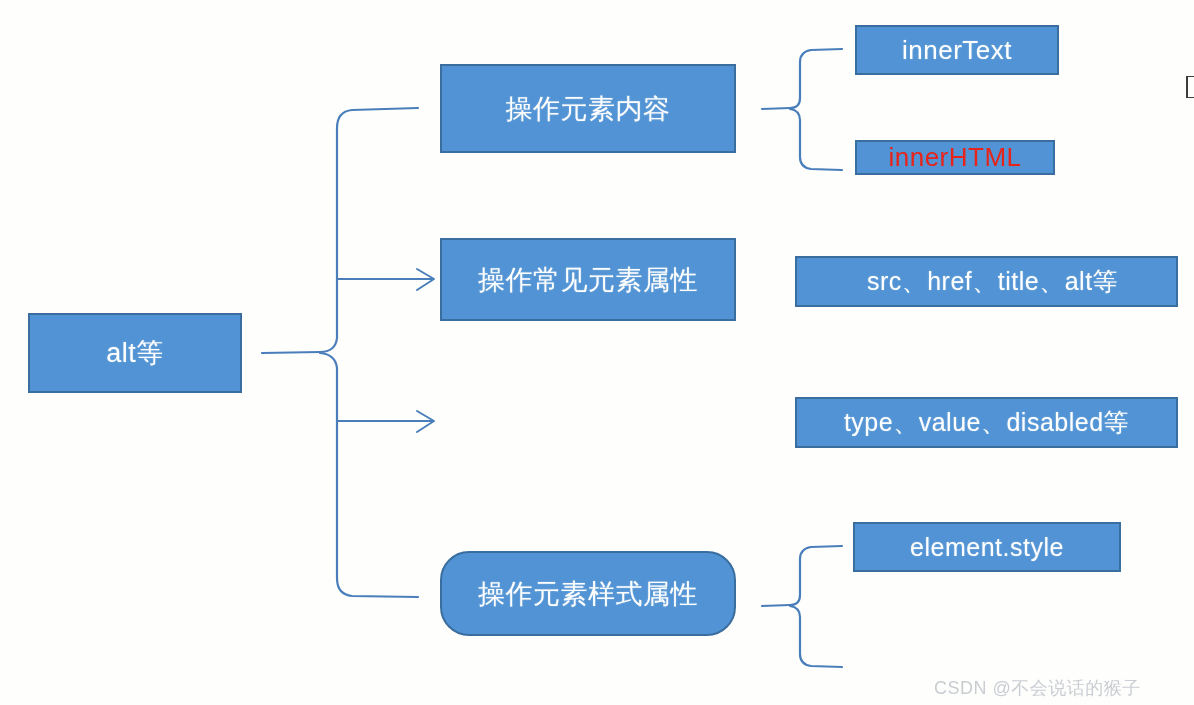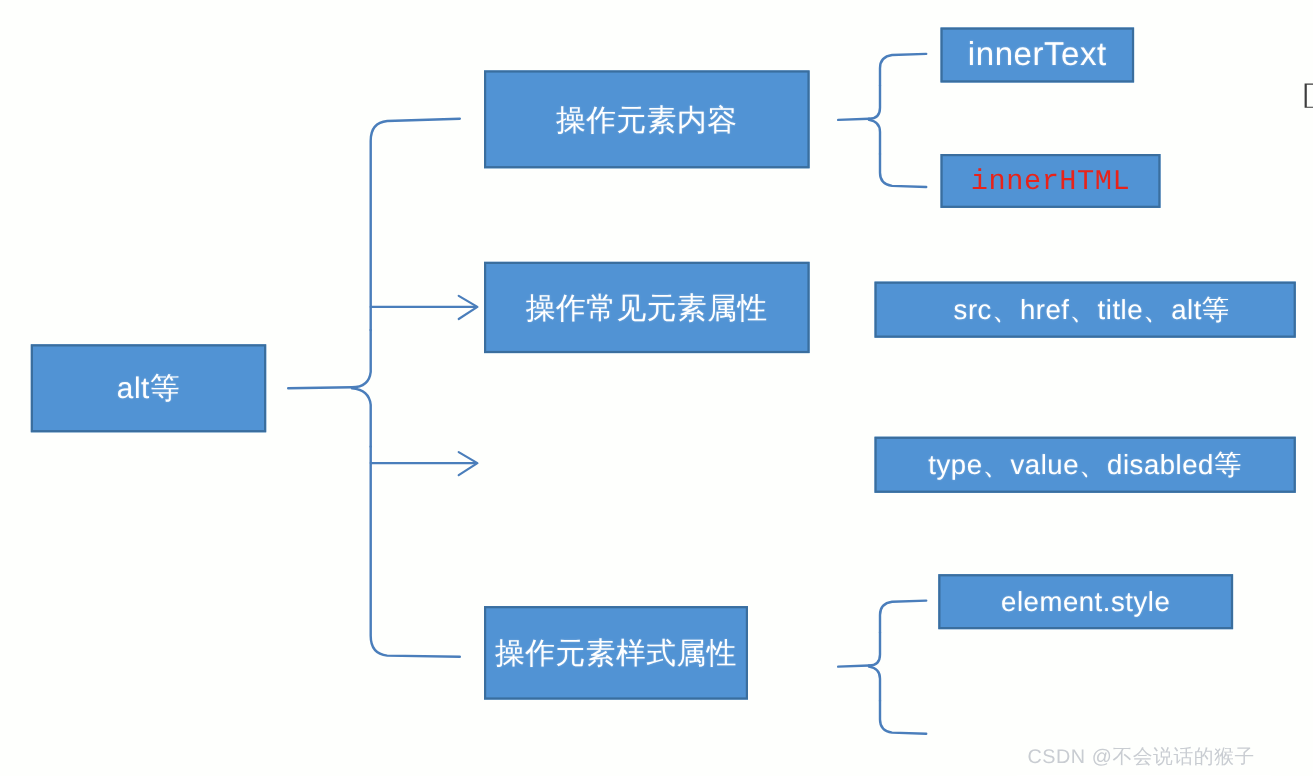--- a/index.html
+++ b/index.html
@@ -48,24 +48,24 @@
   .node.red-text {
     color: #E8231A;
     text-shadow: none;
   }
 
   
   #node-root        { left: 28px;  top: 313px; width: 214px; height: 80px; }
   #node-content     { left: 440px; top: 64px;  width: 296px; height: 89px; }
   #node-common-attr { left: 440px; top: 238px; width: 296px; height: 83px; }
   #node-form-attr   { left: 440px; top: 381px; width: 296px; height: 82px; }
-  #node-style-attr  { left: 440px; top: 551px; width: 240px; height: 85px; }
+  #node-style-attr  { left: 440px; top: 551px; width: 296px; height: 85px; border-radius: 29px; }
 
-  #leaf-innertext   { left: 855px; top: 25px;  width: 176px; height: 50px;  font-size: 30px; }
-  #leaf-innerhtml   { left: 855px; top: 140px; width: 200px; height: 49px;  font-size: 26px; font-family: Liberation Mono, monospace; }
+  #leaf-innertext   { left: 855px; top: 25px;  width: 204px; height: 50px;  font-size: 26px; }
+  #leaf-innerhtml   { left: 855px; top: 140px; width: 200px; height: 35px;  font-size: 26px; }
   #leaf-src         { left: 795px; top: 256px; width: 383px; height: 51px;  font-size: 25px; padding-left: 12px; }
   #leaf-type        { left: 795px; top: 397px; width: 383px; height: 51px;  font-size: 25px; }
   #leaf-elemstyle   { left: 853px; top: 522px; width: 268px; height: 50px;  font-size: 25px; }
   #leaf-classname   { left: 853px; top: 637px; width: 200px; height: 50px;  font-size: 26px; }
 
   #watermark {
     position: absolute;
     left: 934px;
     top: 676px;
     font-size: 18px;

